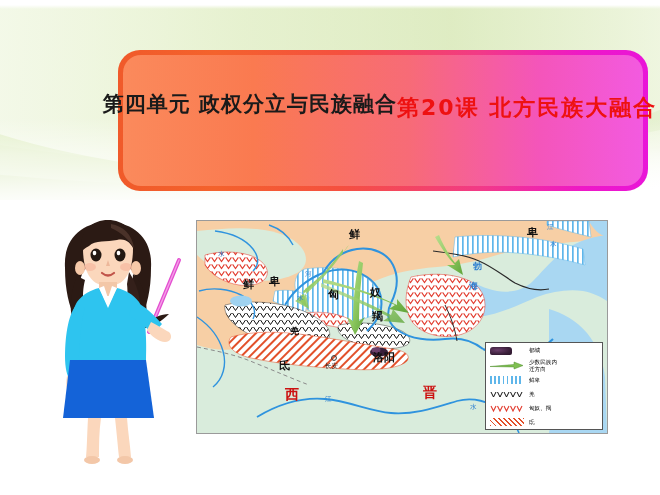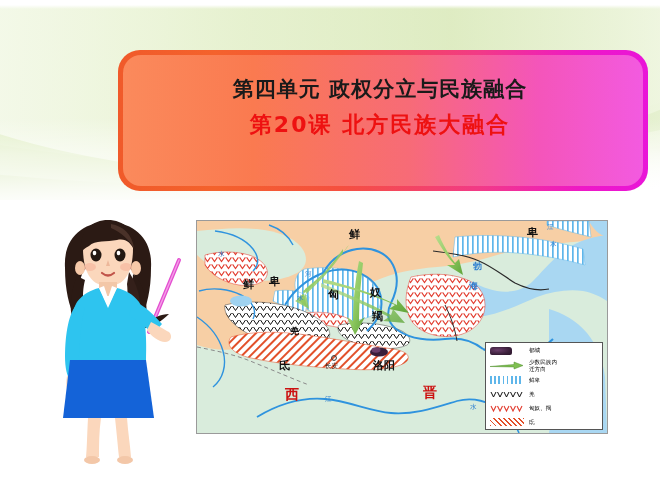--- a/index.html
+++ b/index.html
@@ -88,21 +88,21 @@
     position: absolute;
     left: 8px; top: 8px; right: 8px; bottom: 8px;
     border-radius: 14px;
     background: transparent;
   }
 
   .title-text-wrap {
     position: absolute;
     left: 118px; top: 50px;
     width: 524px; height: 115px;
-    display: flex; flex-direction: column;
+    display: flex; 
     align-items: center; justify-content: center;
   }
   .title-sub {
     font-family: "DejaVu Serif", "Liberation Serif", serif;
     font-size: 21px;
     font-weight: 700;
     color: #1a1a1a;
     letter-spacing: 1px;
     margin-bottom: 7px;
     white-space: nowrap;
@@ -423,21 +423,21 @@
       <div class="map-label lbl-big" style="left:152px;top:8px;">鲜</div>
       <div class="map-label lbl-big" style="left:330px;top:6px;">卑</div>
       <div class="map-label lbl-big" style="left:46px;top:58px;">鲜</div>
       <div class="map-label lbl-big" style="left:72px;top:55px;">卑</div>
       <div class="map-label lbl-big" style="left:131px;top:68px;">匈</div>
       <div class="map-label lbl-big" style="left:173px;top:66px;">奴</div>
       <div class="map-label lbl-big" style="left:175px;top:90px;">羯</div>
       <div class="map-label lbl-mid" style="left:93px;top:106px;">羌</div>
       <div class="map-label lbl-big" style="left:82px;top:139px;">氐</div>
       <div class="map-label lbl-small" style="left:128px;top:142px;">长安</div>
-      <div class="map-label lbl-big" style="left:176px;top:139px;">洛阳</div>
+      <div class="map-label lbl-big" style="left:176px;top:131px;">洛阳</div>
       <div class="map-label lbl-red" style="left:88px;top:166px;">西</div>
       <div class="map-label lbl-red" style="left:226px;top:164px;">晋</div>
       <div class="map-label lbl-mid lbl-blue" style="left:276px;top:41px;">勃</div>
       <div class="map-label lbl-mid lbl-blue" style="left:272px;top:61px;">海</div>
       <div class="map-label lbl-small lbl-blue" style="left:108px;top:50px;">河</div>
       <div class="map-label lbl-small lbl-blue" style="left:100px;top:74px;">水</div>
       <div class="map-label lbl-small lbl-blue" style="left:21px;top:30px;">水</div>
       <div class="map-label lbl-small lbl-blue" style="left:128px;top:175px;">江</div>
       <div class="map-label lbl-small lbl-blue" style="left:273px;top:183px;">水</div>
       <div class="map-label lbl-small lbl-blue" style="left:350px;top:3px;">江</div>

